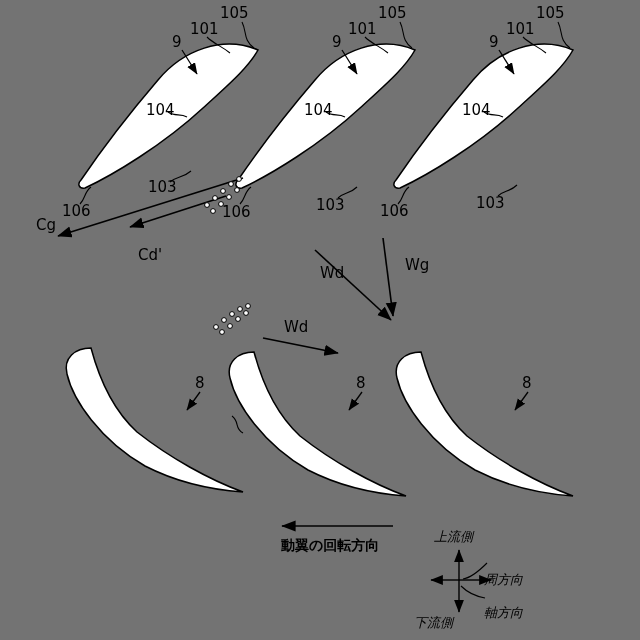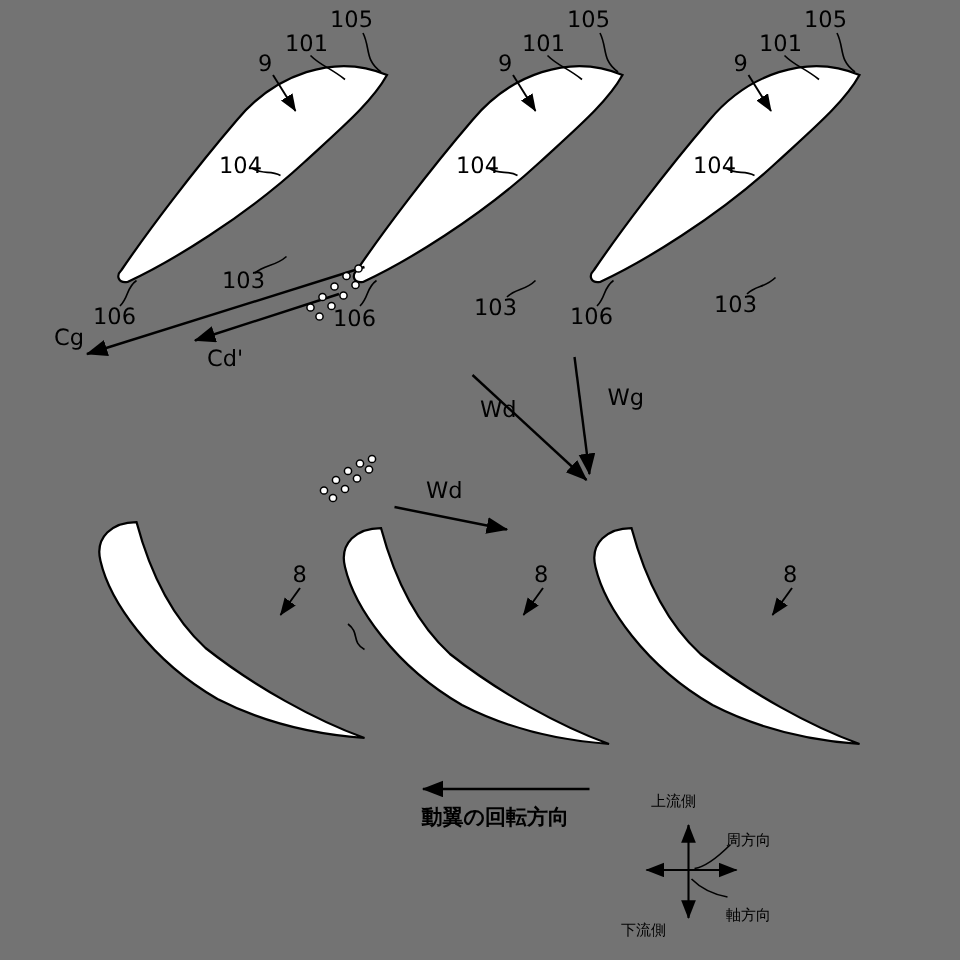--- a/index.html
+++ b/index.html
@@ -2,21 +2,21 @@
 <html><head>
 <meta charset="utf-8">
 <style>
   html,body{margin:0;padding:0;background:#fff;}
   #stage{position:relative;width:640px;height:640px;background:#737373;overflow:hidden;
          font-family:"DejaVu Sans","Liberation Sans",sans-serif;color:#000;padding-left:27px;}
   #fig{position:absolute;left:0;top:0;}
   .lbl{position:absolute;font-size:15px;line-height:1;white-space:nowrap;color:#000;}
   .flow{font-size:15px;}
   .jp{font-size:14px;font-weight:bold;}
-  .jp-small{font-size:10px;}
+  .jp-small{font-size:13px;font-style:italic;}
 </style>
 </head>
 <body>
 
 <div id="stage">
 
   <svg id="fig" width="640" height="640" viewBox="0 0 640 640">
     <defs>
       <marker id="ah" markerWidth="10" markerHeight="8" refX="8.5" refY="3.5" orient="auto">
         <path d="M0 0 L9 3.5 L0 7 Z" fill="#000"></path>
@@ -133,25 +133,25 @@
   <span class="lbl" style="left:489px;top:35px">9</span>
   <span class="lbl" style="left:462px;top:103px">104</span>
   <span class="lbl" style="left:476px;top:196px">103</span>
   <span class="lbl" style="left:380px;top:204px">106</span>
 
   <span class="lbl" style="left:195px;top:376px">8</span>
   <span class="lbl" style="left:356px;top:376px">8</span>
   <span class="lbl" style="left:522px;top:376px">8</span>
 
   <span class="lbl flow" style="left:36px;top:218px">Cg</span>
-  <span class="lbl flow" style="left:138px;top:232px">Cd'</span>
+  <span class="lbl flow" style="left:138px;top:248px">Cd'</span>
   <span class="lbl flow" style="left:320px;top:266px">Wd</span>
   <span class="lbl flow" style="left:405px;top:258px">Wg</span>
   <span class="lbl flow" style="left:284px;top:320px">Wd</span>
 
   <span class="lbl jp" style="left:281px;top:538px">動翼の回転方向</span>
 
   <span class="lbl jp-small" style="left:434px;top:530px">上流側</span>
   <span class="lbl jp-small" style="left:414px;top:616px">下流側</span>
-  <span class="lbl jp-small" style="left:484px;top:556px">周方向</span>
+  <span class="lbl jp-small" style="left:484px;top:573px">周方向</span>
   <span class="lbl jp-small" style="left:484px;top:606px">軸方向</span>
 
 </div>
 
 </body></html>

